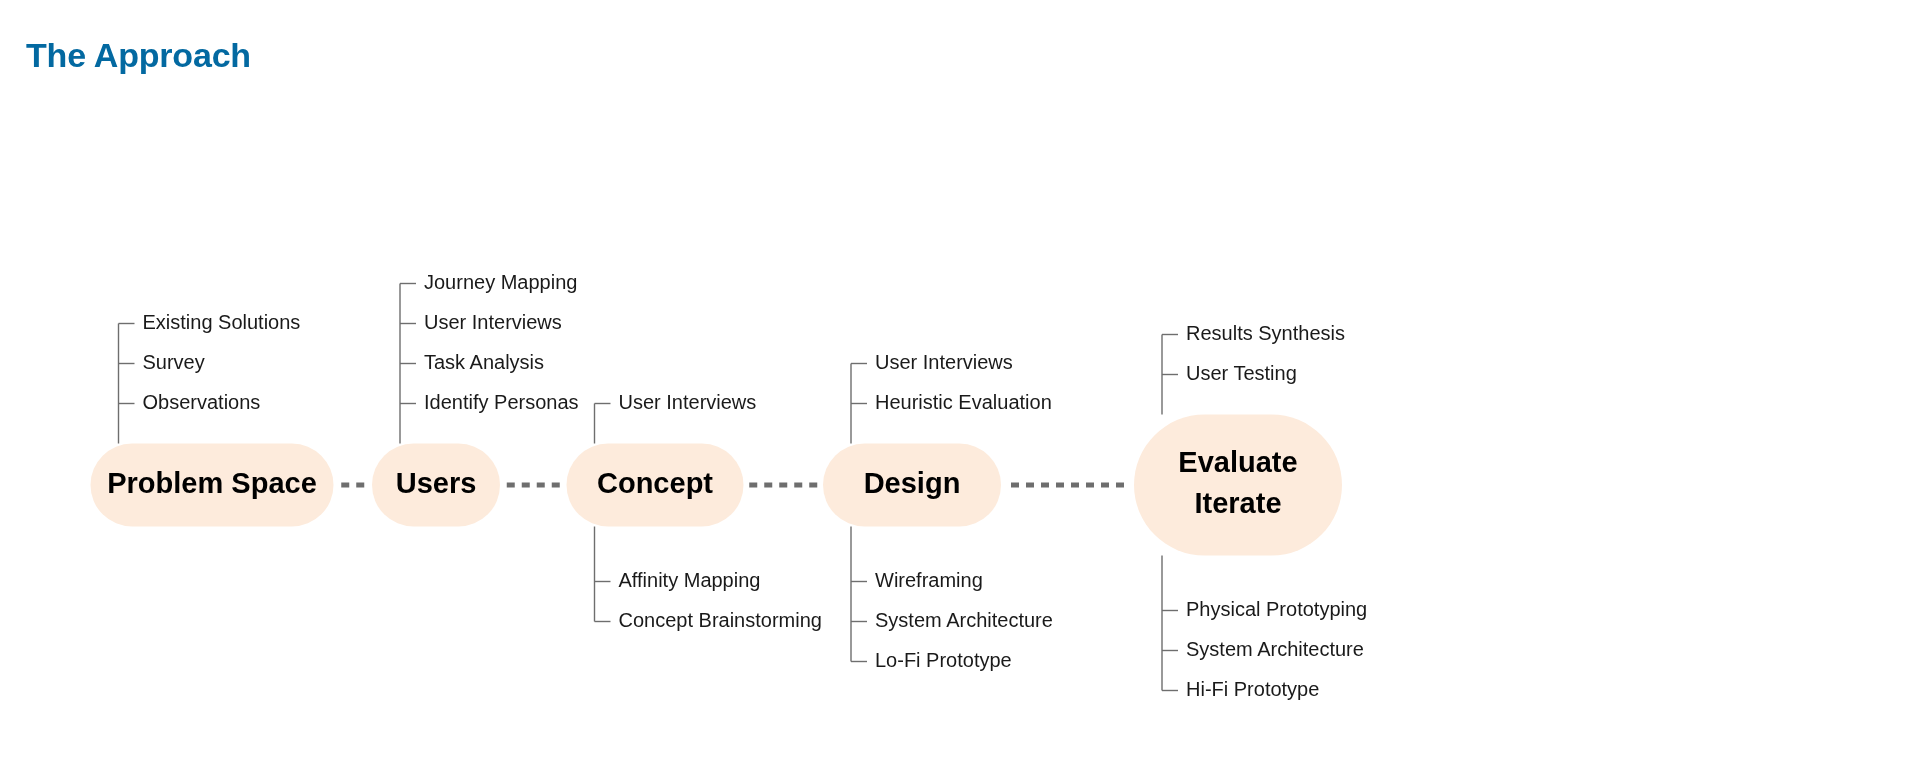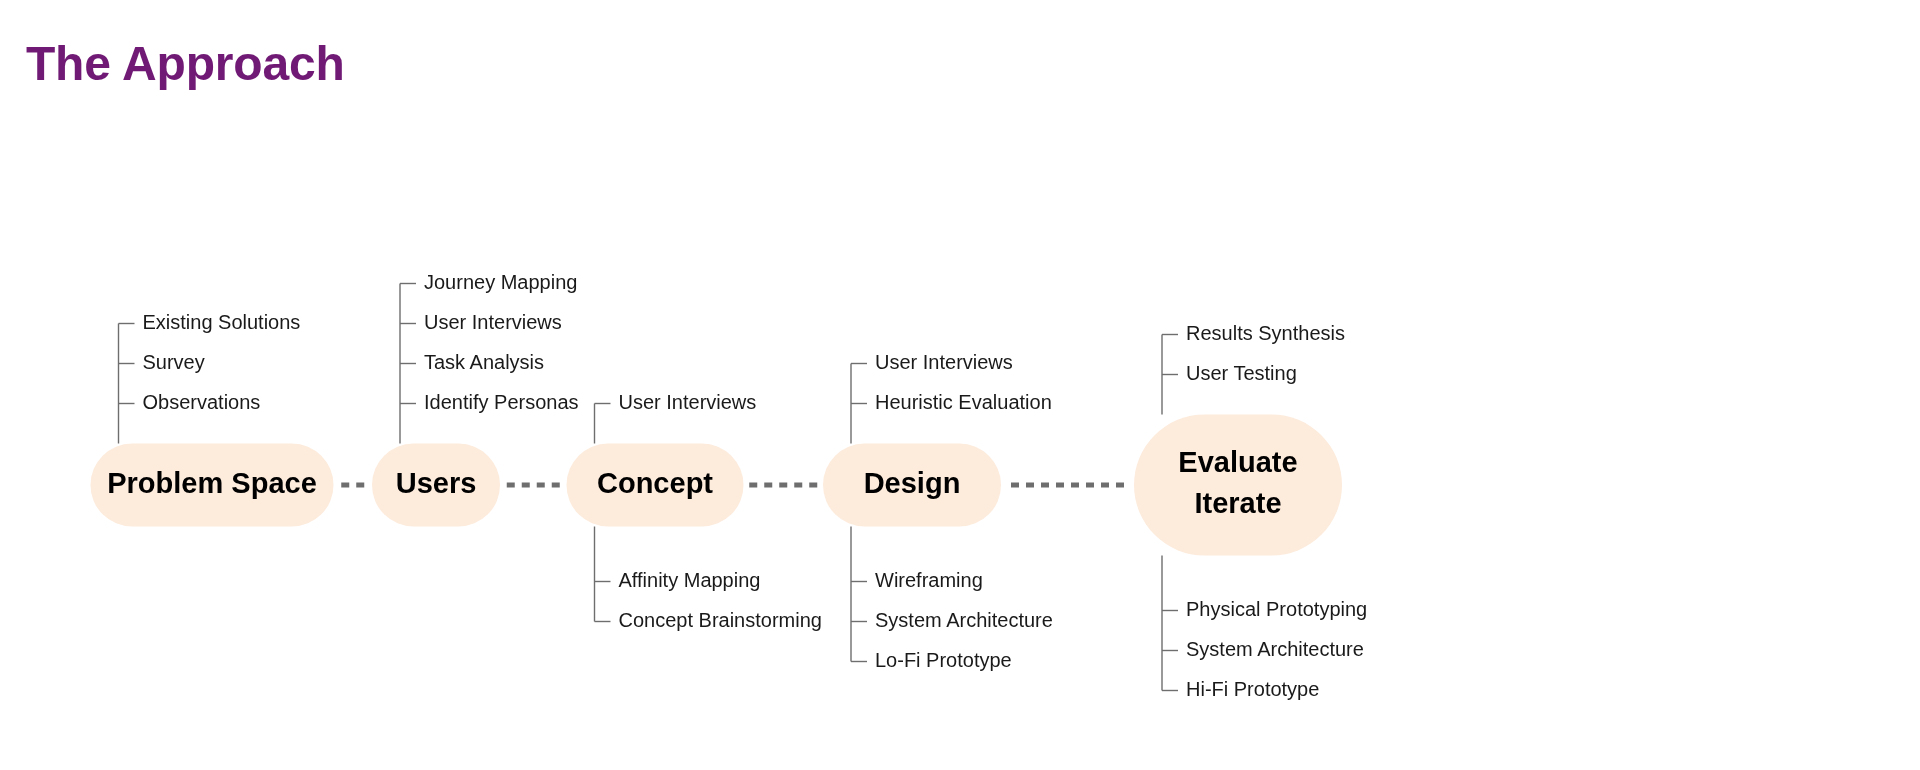--- a/index.html
+++ b/index.html
@@ -11,23 +11,23 @@
     width: 1920px;
     height: 770px;
     font-family: "Liberation Sans", sans-serif;
     overflow: hidden;
     position: relative;
   }
   #page-title {
     position: absolute;
     left: 26px;
     top: 36px;
-    font-size: 48px;
+    font-size: 34px;
     font-weight: 700;
-    color: #701a75;
+    color: #0369a1;
     letter-spacing: -0.2px;
     white-space: nowrap;
   }
   #diagram {
     position: absolute;
     left: 0;
     top: 0;
     width: 1920px;
     height: 770px;
   }

